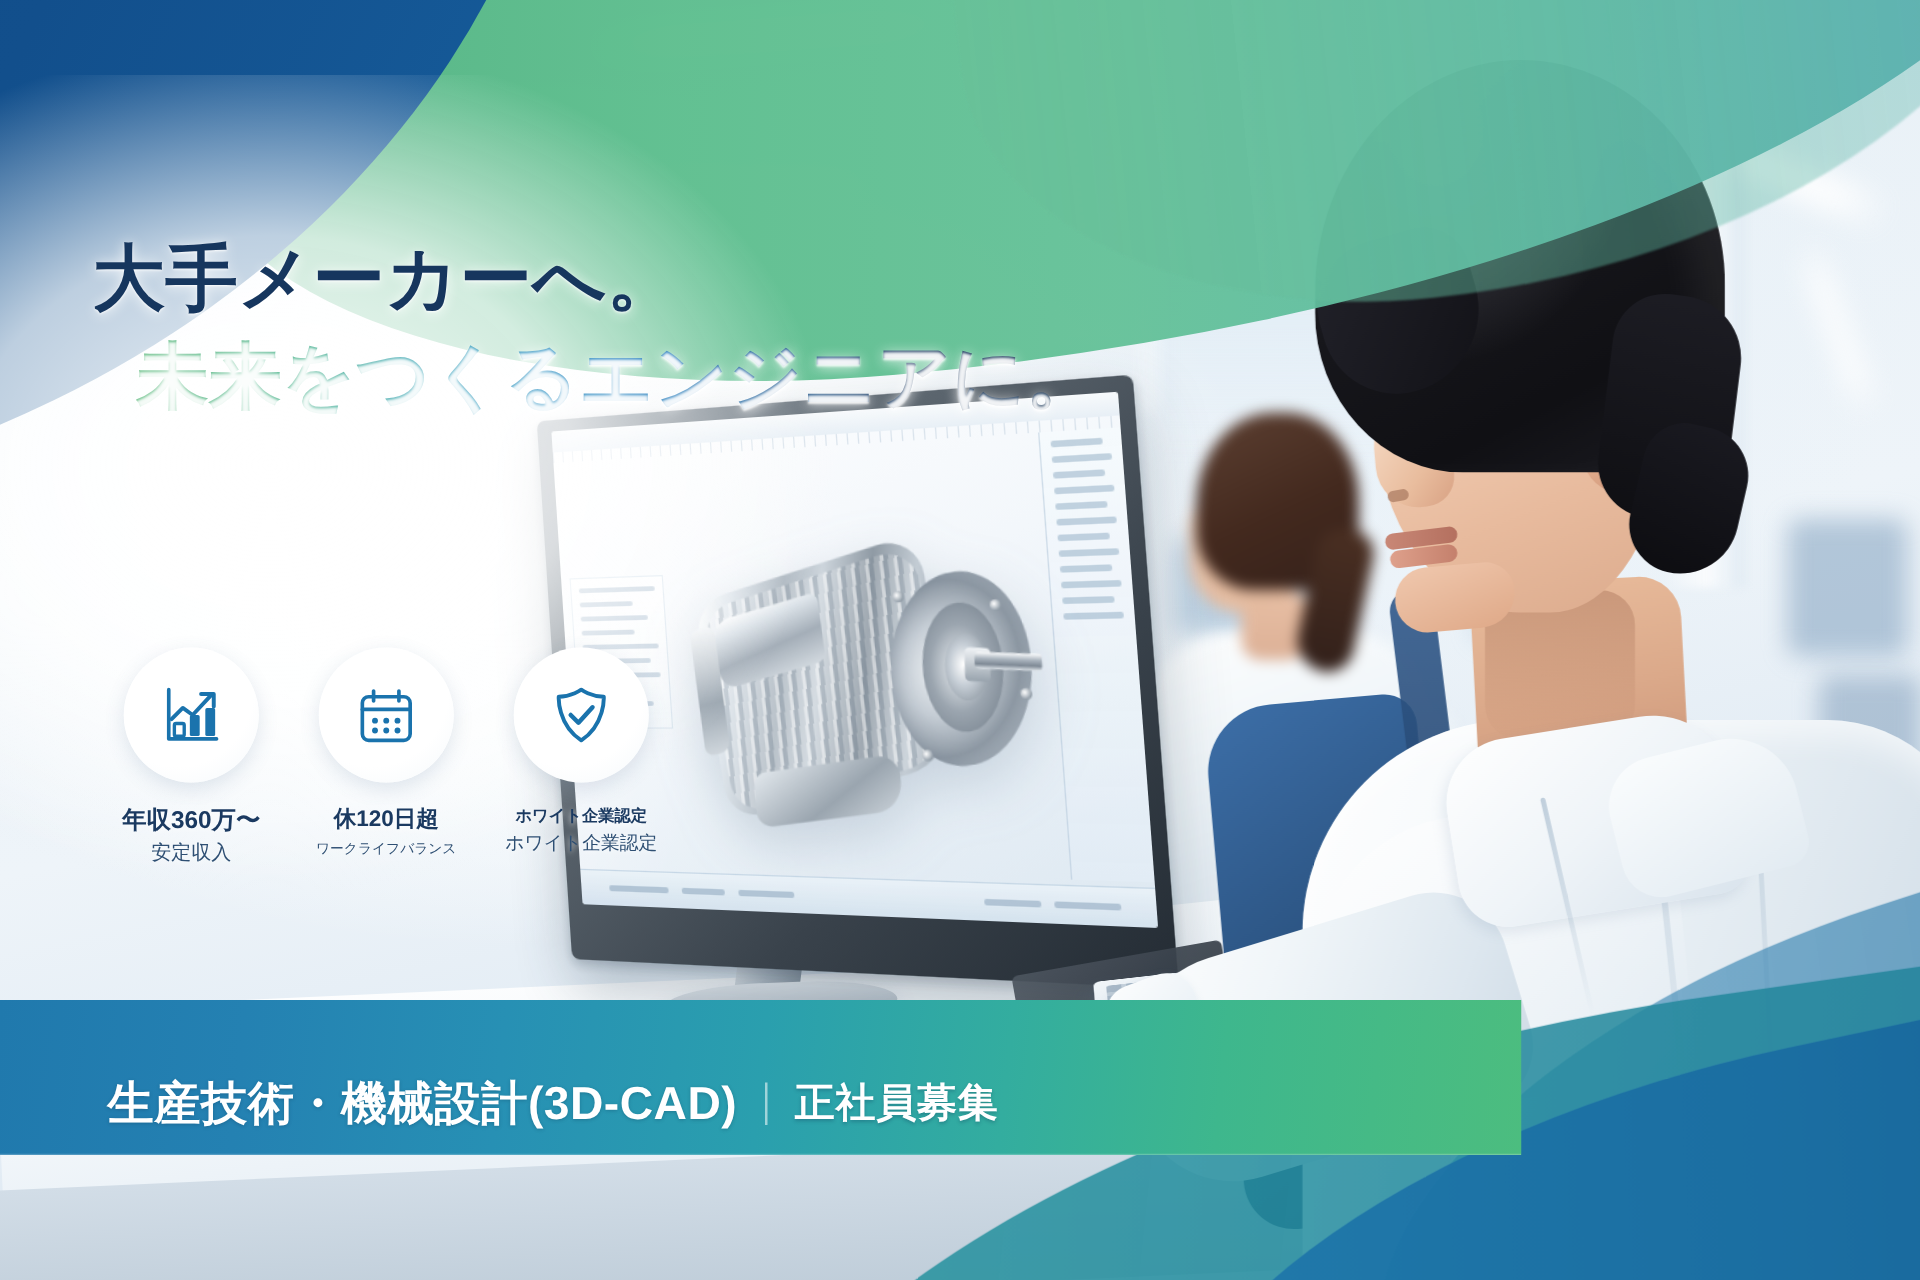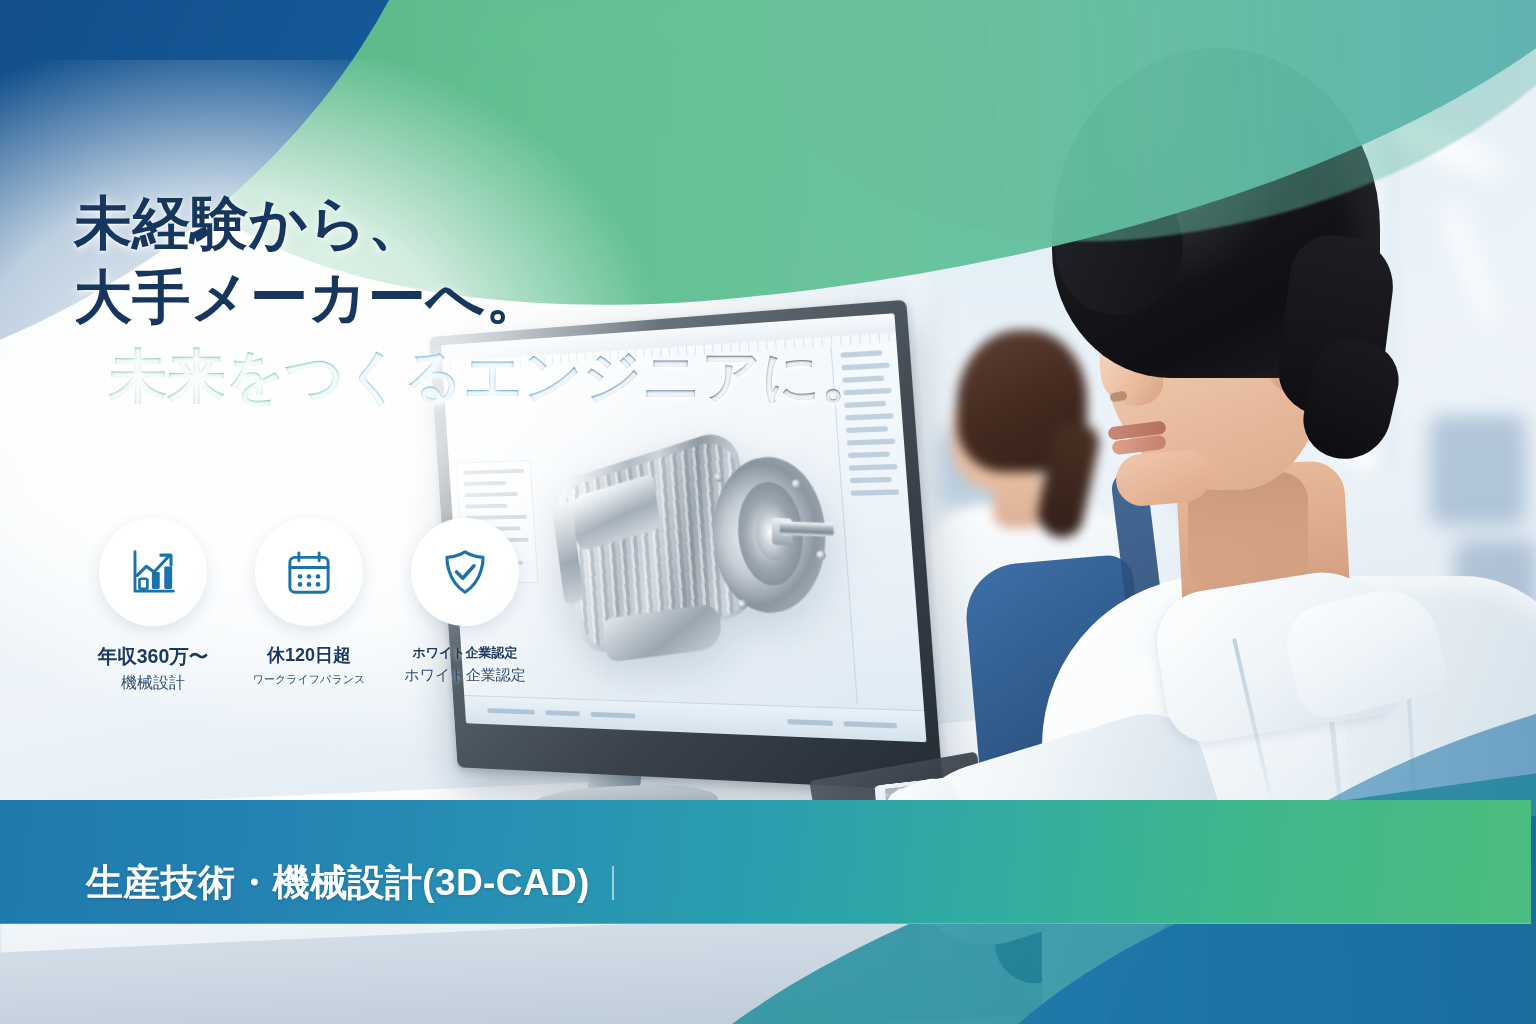--- a/index.html
+++ b/index.html
@@ -545,21 +545,21 @@
     line-height:1.1; white-space:nowrap;
     text-shadow:0 1px 5px rgba(255,255,255,.9);
   }
   .feat.f3 .feat-title { font-size:18px; }
   .feat.f3 .feat-sub   { font-size:11px; }
   .feat.f4 .feat-title { font-size:13px; }
   .feat.f4 .feat-sub   { font-size:15px; }
 
   
   .bottombar {
-    position:absolute; left:0; top:800px; width:1531px; height:124px;
+    position:absolute; left:0; top:800px; width:1217px; height:124px;
     background:linear-gradient(96deg,
       #2079ad 0%, #2481b2 16%, #2790b4 33%,
       #2a9fae 50%, #33ad9f 66%, #3eb78d 80%, #4cbd7f 100%);
     display:flex; align-items:center;
     box-shadow:0 -1px 0 rgba(255,255,255,.22) inset;
   }
   .bb-inner {
     display:flex; align-items:center; gap:22px;
     margin-left:86px; margin-top:42px;
   }
@@ -724,21 +724,20 @@
   <div class="sw sw-green-soft"></div>
   <div class="sw sw-blue"></div>
   <div class="sw sw-navy"></div>
   <div class="veil"></div>
 
   <div class="wave wave-blue2"></div>
   <div class="wave wave-teal"></div>
   <div class="wave wave-blue"></div>
 
   <div class="headline">
-    <div class="hl-1">未経験から、</div>
     <div class="hl-2">大手メーカーへ。</div>
     <div class="hl-3">未来をつくるエンジニアに。</div>
   </div>
 
   <div class="features">
 
 
     <div class="feat f2">
       <div class="feat-circle">
         <svg viewBox="0 0 48 48">
@@ -746,21 +745,21 @@
             <path d="M8 6 L8 41 L42 41" fill="none" stroke-width="2.6"></path>
             <rect x="12" y="30" width="7" height="9" rx="1.2" fill="none" stroke-width="2.4"></rect>
             <rect x="23" y="24" width="7" height="15" rx="1.2" stroke-width="0"></rect>
             <rect x="34" y="19" width="7" height="20" rx="1.2" stroke-width="0"></rect>
             <path d="M10 27 L18 19 L25 24 L38 10" fill="none" stroke-width="2.8"></path>
             <path d="M31 9 L40 9 L40 18" fill="none" stroke-width="2.8"></path>
           </g>
         </svg>
       </div>
       <div class="feat-title">年収360万〜</div>
-      <div class="feat-sub">機械設計</div>
+      <div class="feat-sub">安定収入</div>
     </div>
 
     <div class="feat f3">
       <div class="feat-circle">
         <svg viewBox="0 0 48 48">
           <g fill="none" stroke="#1a73ad" stroke-width="2.6" stroke-linecap="round" stroke-linejoin="round">
             <rect x="7" y="11" width="34" height="31" rx="4.5"></rect>
             <path d="M7 20 L41 20"></path>
             <path d="M15 7 L15 14"></path>
             <path d="M33 7 L33 14"></path>
@@ -790,16 +789,17 @@
       </div>
       <div class="feat-title">ホワイト企業認定</div>
       <div class="feat-sub">ホワイト企業認定</div>
     </div>
   </div>
 
   <div class="bottombar">
     <div class="bb-inner">
       <div class="bb-main">生産技術・機械設計(3D-CAD)</div>
       <div class="bb-div"></div>
+      <div class="bb-sub">正社員募集</div>
     </div>
   </div>
 
 </div>
 
 </body></html>

